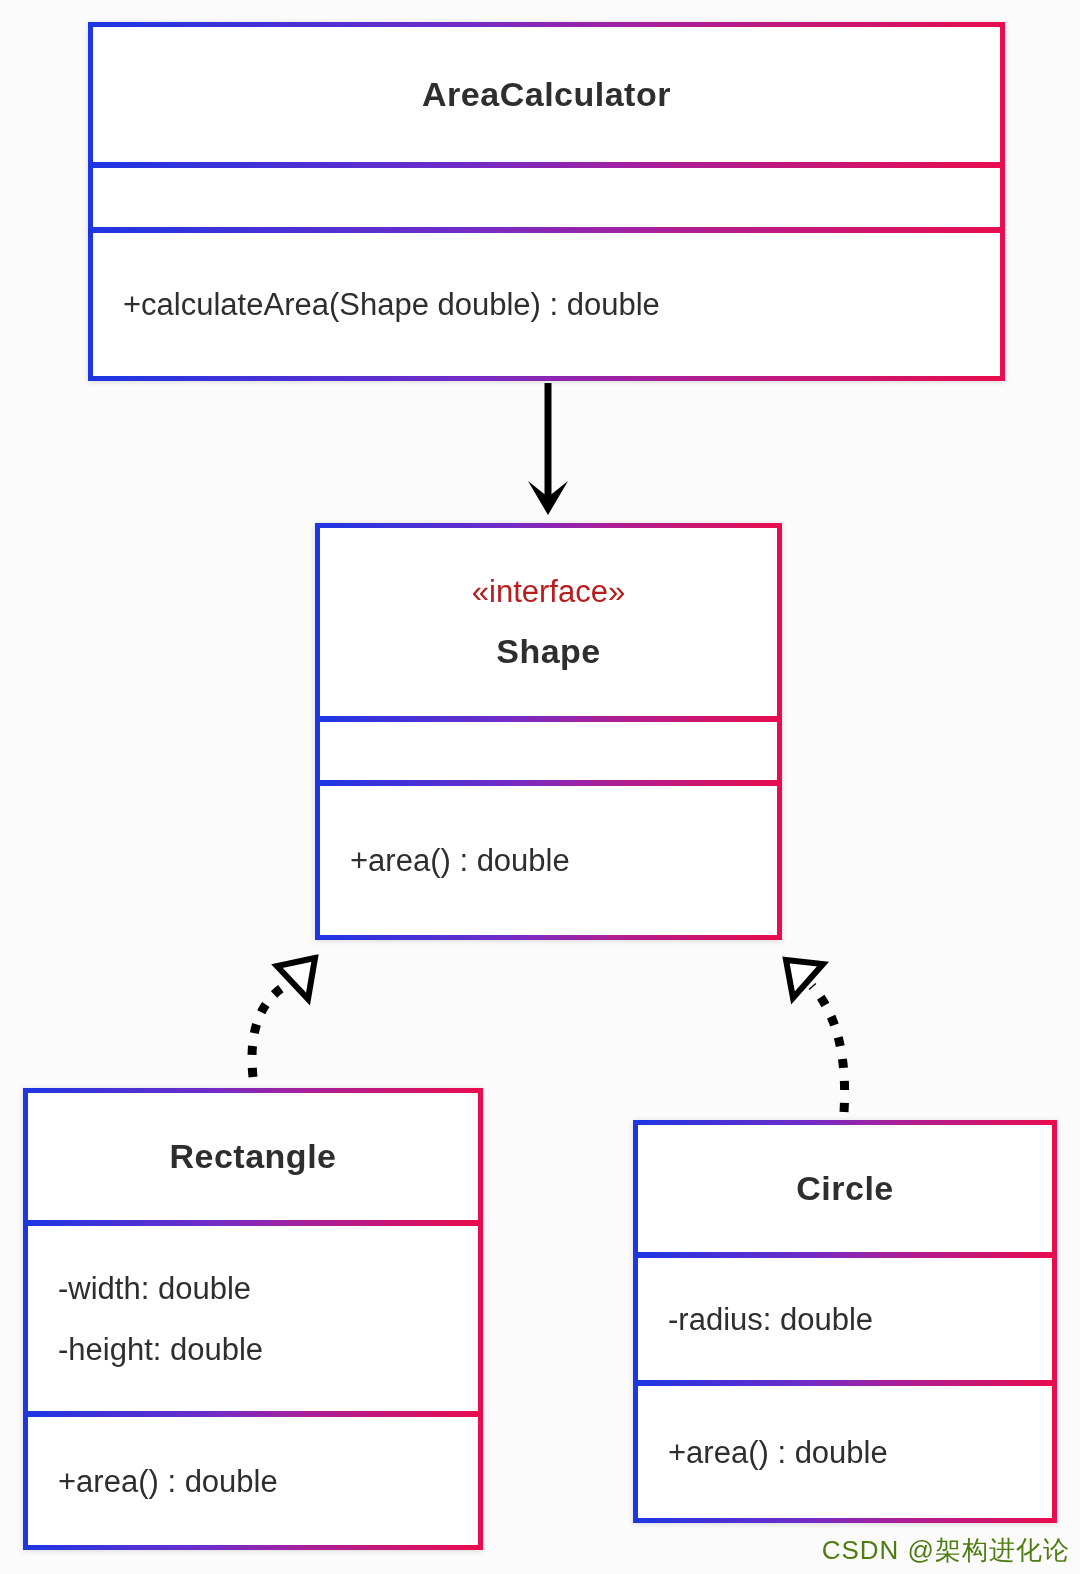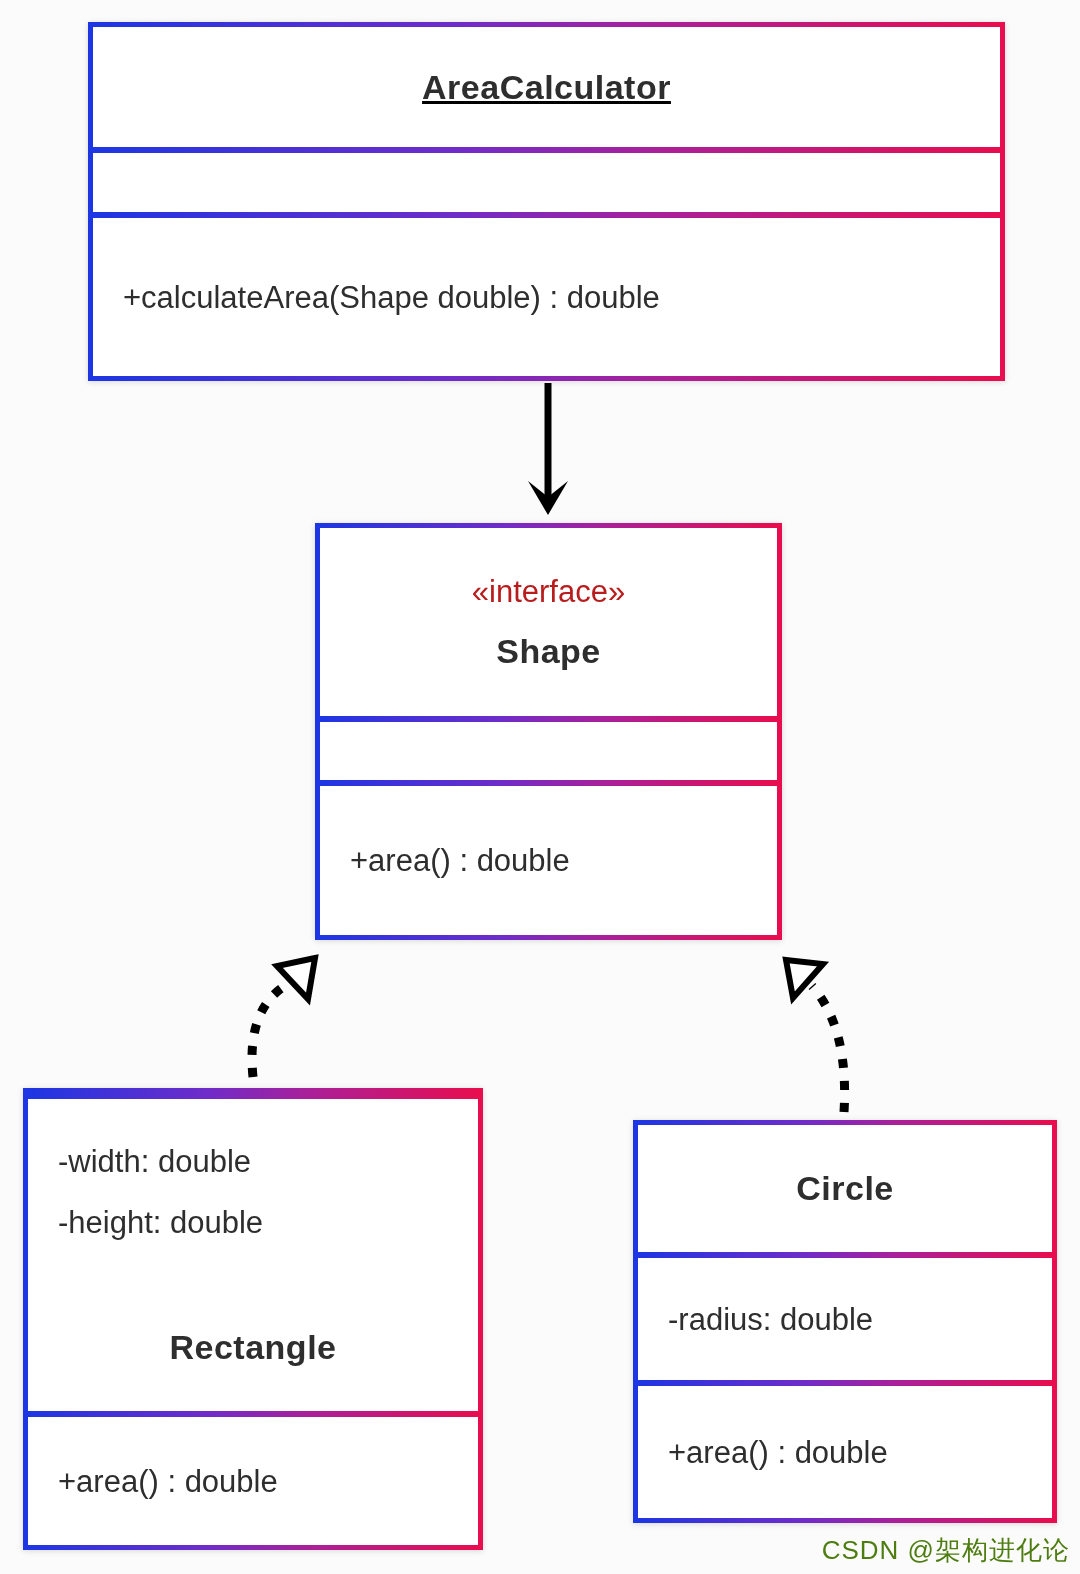--- a/index.html
+++ b/index.html
@@ -54,21 +54,21 @@
   .member {
     font-size: 31px;
     color: #2e2e2e;
     padding: 0 30px;
     line-height: 1.0;
   }
   .member + .member { margin-top: 30px; }
 
   
   .box-areacalc  { left: 88px;  top: 22px;   width: 917px; height: 359px; }
-  .box-areacalc .c1 { height: 120px; text-decoration: underline; }
+  .box-areacalc .c1 { height: 135px; }
   .box-areacalc .c2 { height: 65px;  }
   .box-areacalc .c3 { flex: 1; }
 
   .box-shape     { left: 315px; top: 523px;  width: 467px; height: 417px; }
   .box-shape .c1 { height: 188px; }
   .box-shape .c2 { height: 64px;  }
   .box-shape .c3 { flex: 1; }
 
   .box-rectangle { left: 23px;  top: 1088px; width: 460px; height: 462px; }
   .box-rectangle .c1 { height: 127px; }
@@ -116,26 +116,26 @@
       <div class="stereotype">«interface»</div>
       <div class="cls-title">Shape</div>
     </div>
     <div class="comp c2 sep"></div>
     <div class="comp c3 sep">
       <div class="member">+area() : double</div>
     </div>
   </div>
 
   <div class="uml-box box-rectangle">
+    <div class="comp c1">
+      <div class="cls-title">Rectangle</div>
+    </div>
     <div class="comp c2 sep">
       <div class="member">-width: double</div>
       <div class="member">-height: double</div>
-    </div>
-    <div class="comp c1">
-      <div class="cls-title">Rectangle</div>
     </div>
     <div class="comp c3 sep">
       <div class="member">+area() : double</div>
     </div>
   </div>
 
   <div class="uml-box box-circle">
     <div class="comp c1">
       <div class="cls-title">Circle</div>
     </div>

